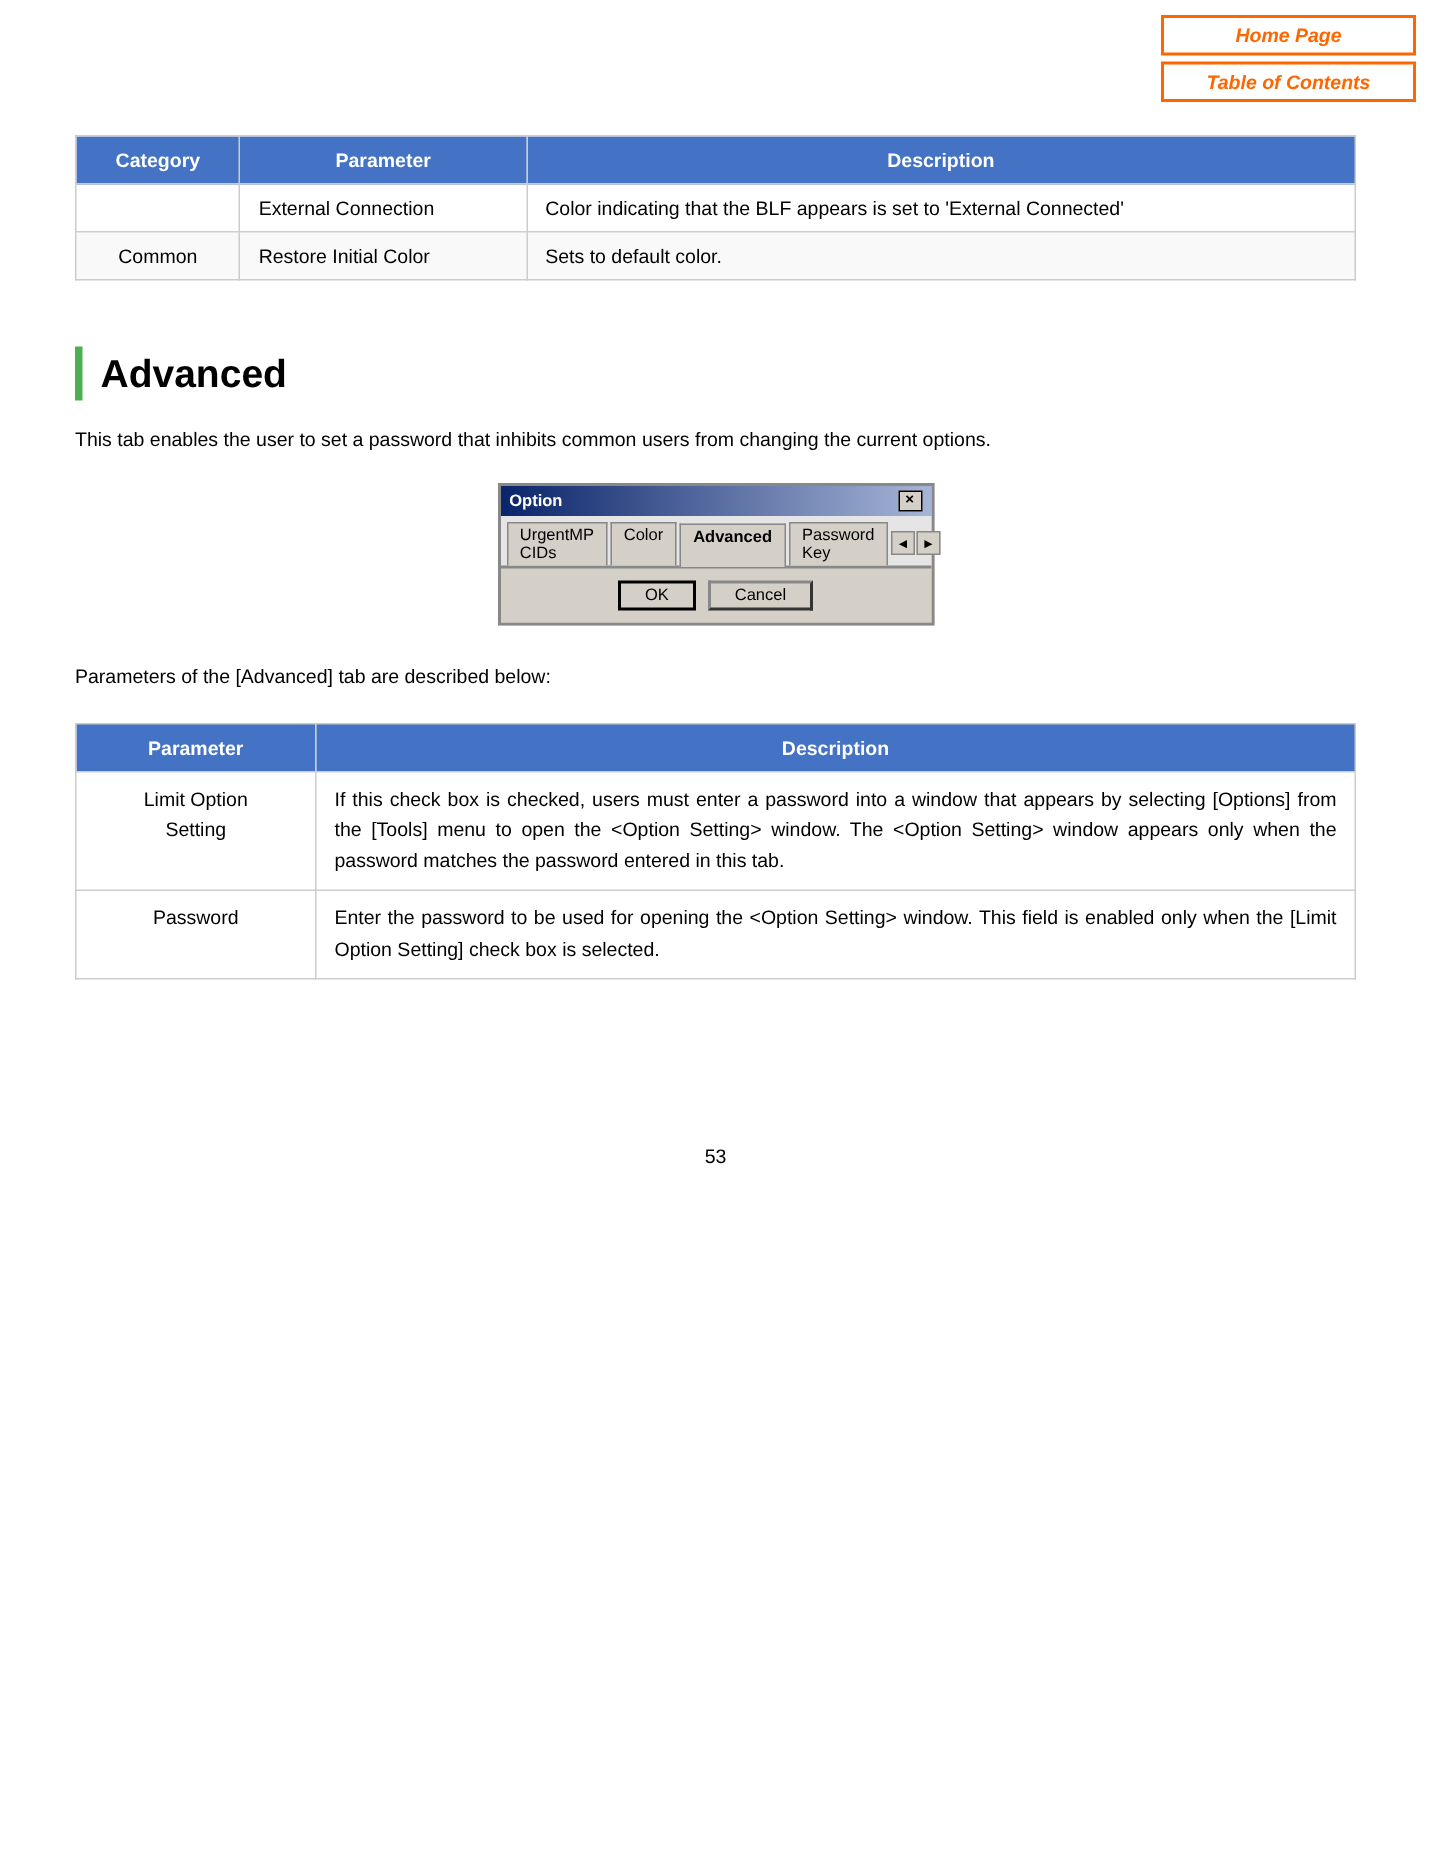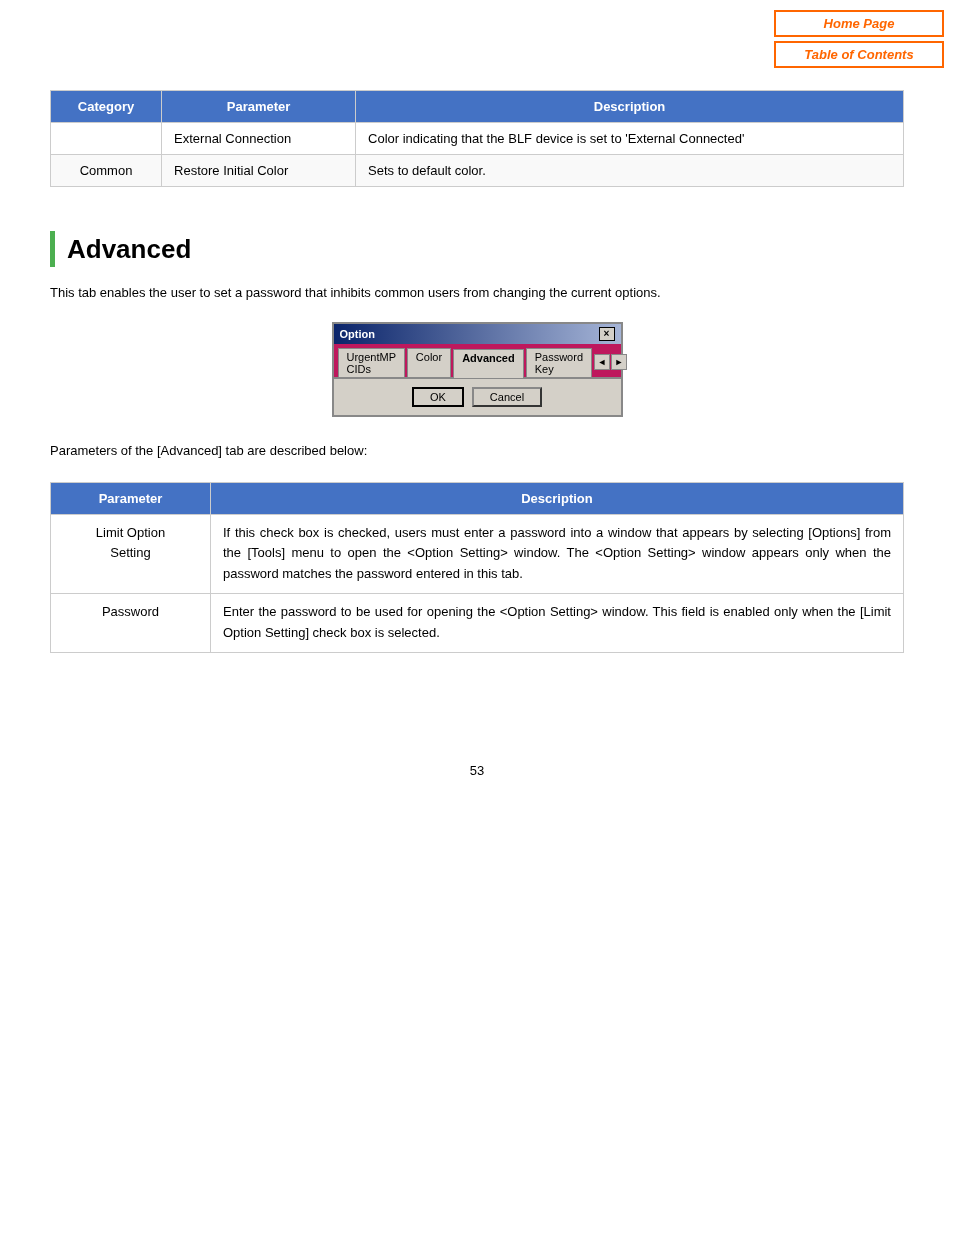--- a/index.html
+++ b/index.html
@@ -119,21 +119,21 @@
       height: 14px;
       display: flex;
       align-items: center;
       justify-content: center;
       cursor: pointer;
     }
     .dialog-tabs {
       display: flex;
       padding: 4px 4px 0 4px;
       border-bottom: 1px solid #888;
-      background: #be185d;
+      background: #e5e5e5;
       gap: 2px;
     }
     .dialog-tab {
       padding: 2px 8px;
       font-size: 11px;
       border: 1px solid #888;
       border-bottom: none;
       background: #d4d0c8;
       cursor: pointer;
     }
@@ -268,21 +268,21 @@
       <tr>
         <th>Category</th>
         <th>Parameter</th>
         <th>Description</th>
       </tr>
     </thead>
     <tbody>
       <tr>
         <td></td>
         <td>External Connection</td>
-        <td>Color indicating that the BLF device is set to 'External Connected'</td>
+        <td>Color indicating that the BLF appears is set to 'External Connected'</td>
       </tr>
       <tr>
         <td style="text-align:center;">Common</td>
         <td>Restore Initial Color</td>
         <td>Sets to default color.</td>
       </tr>
     </tbody>
   </table>
 
   <div class="section-heading">

